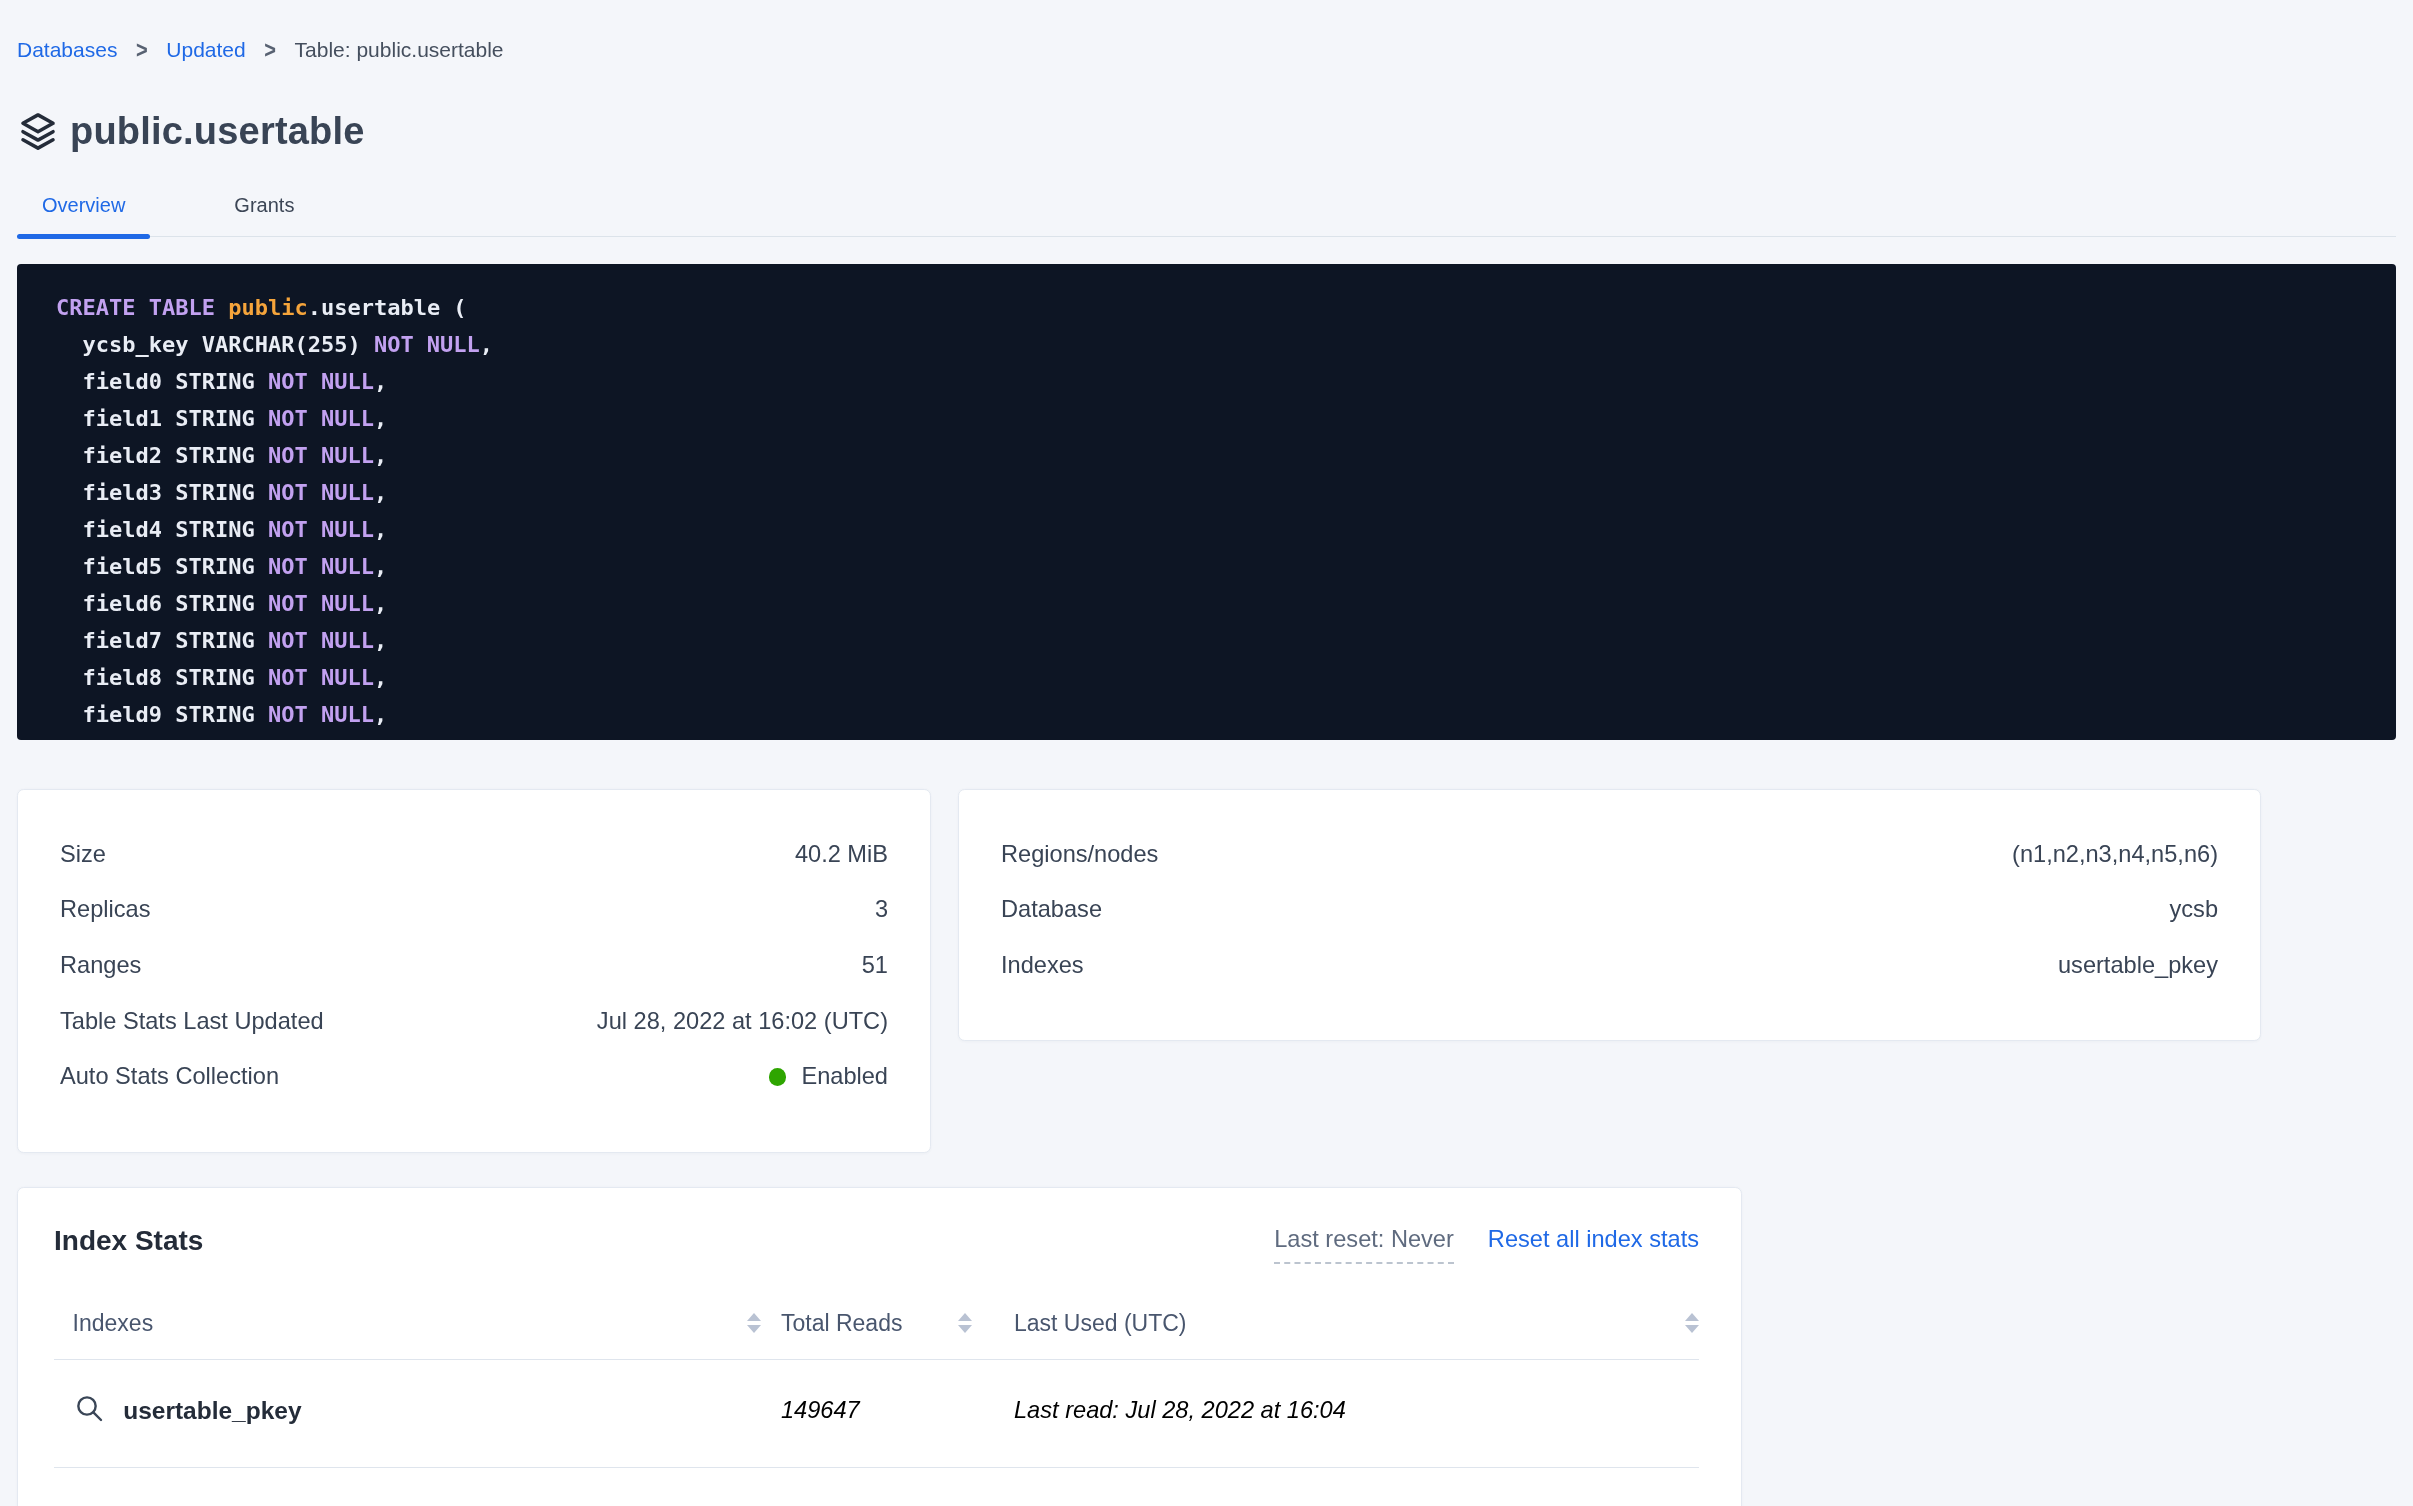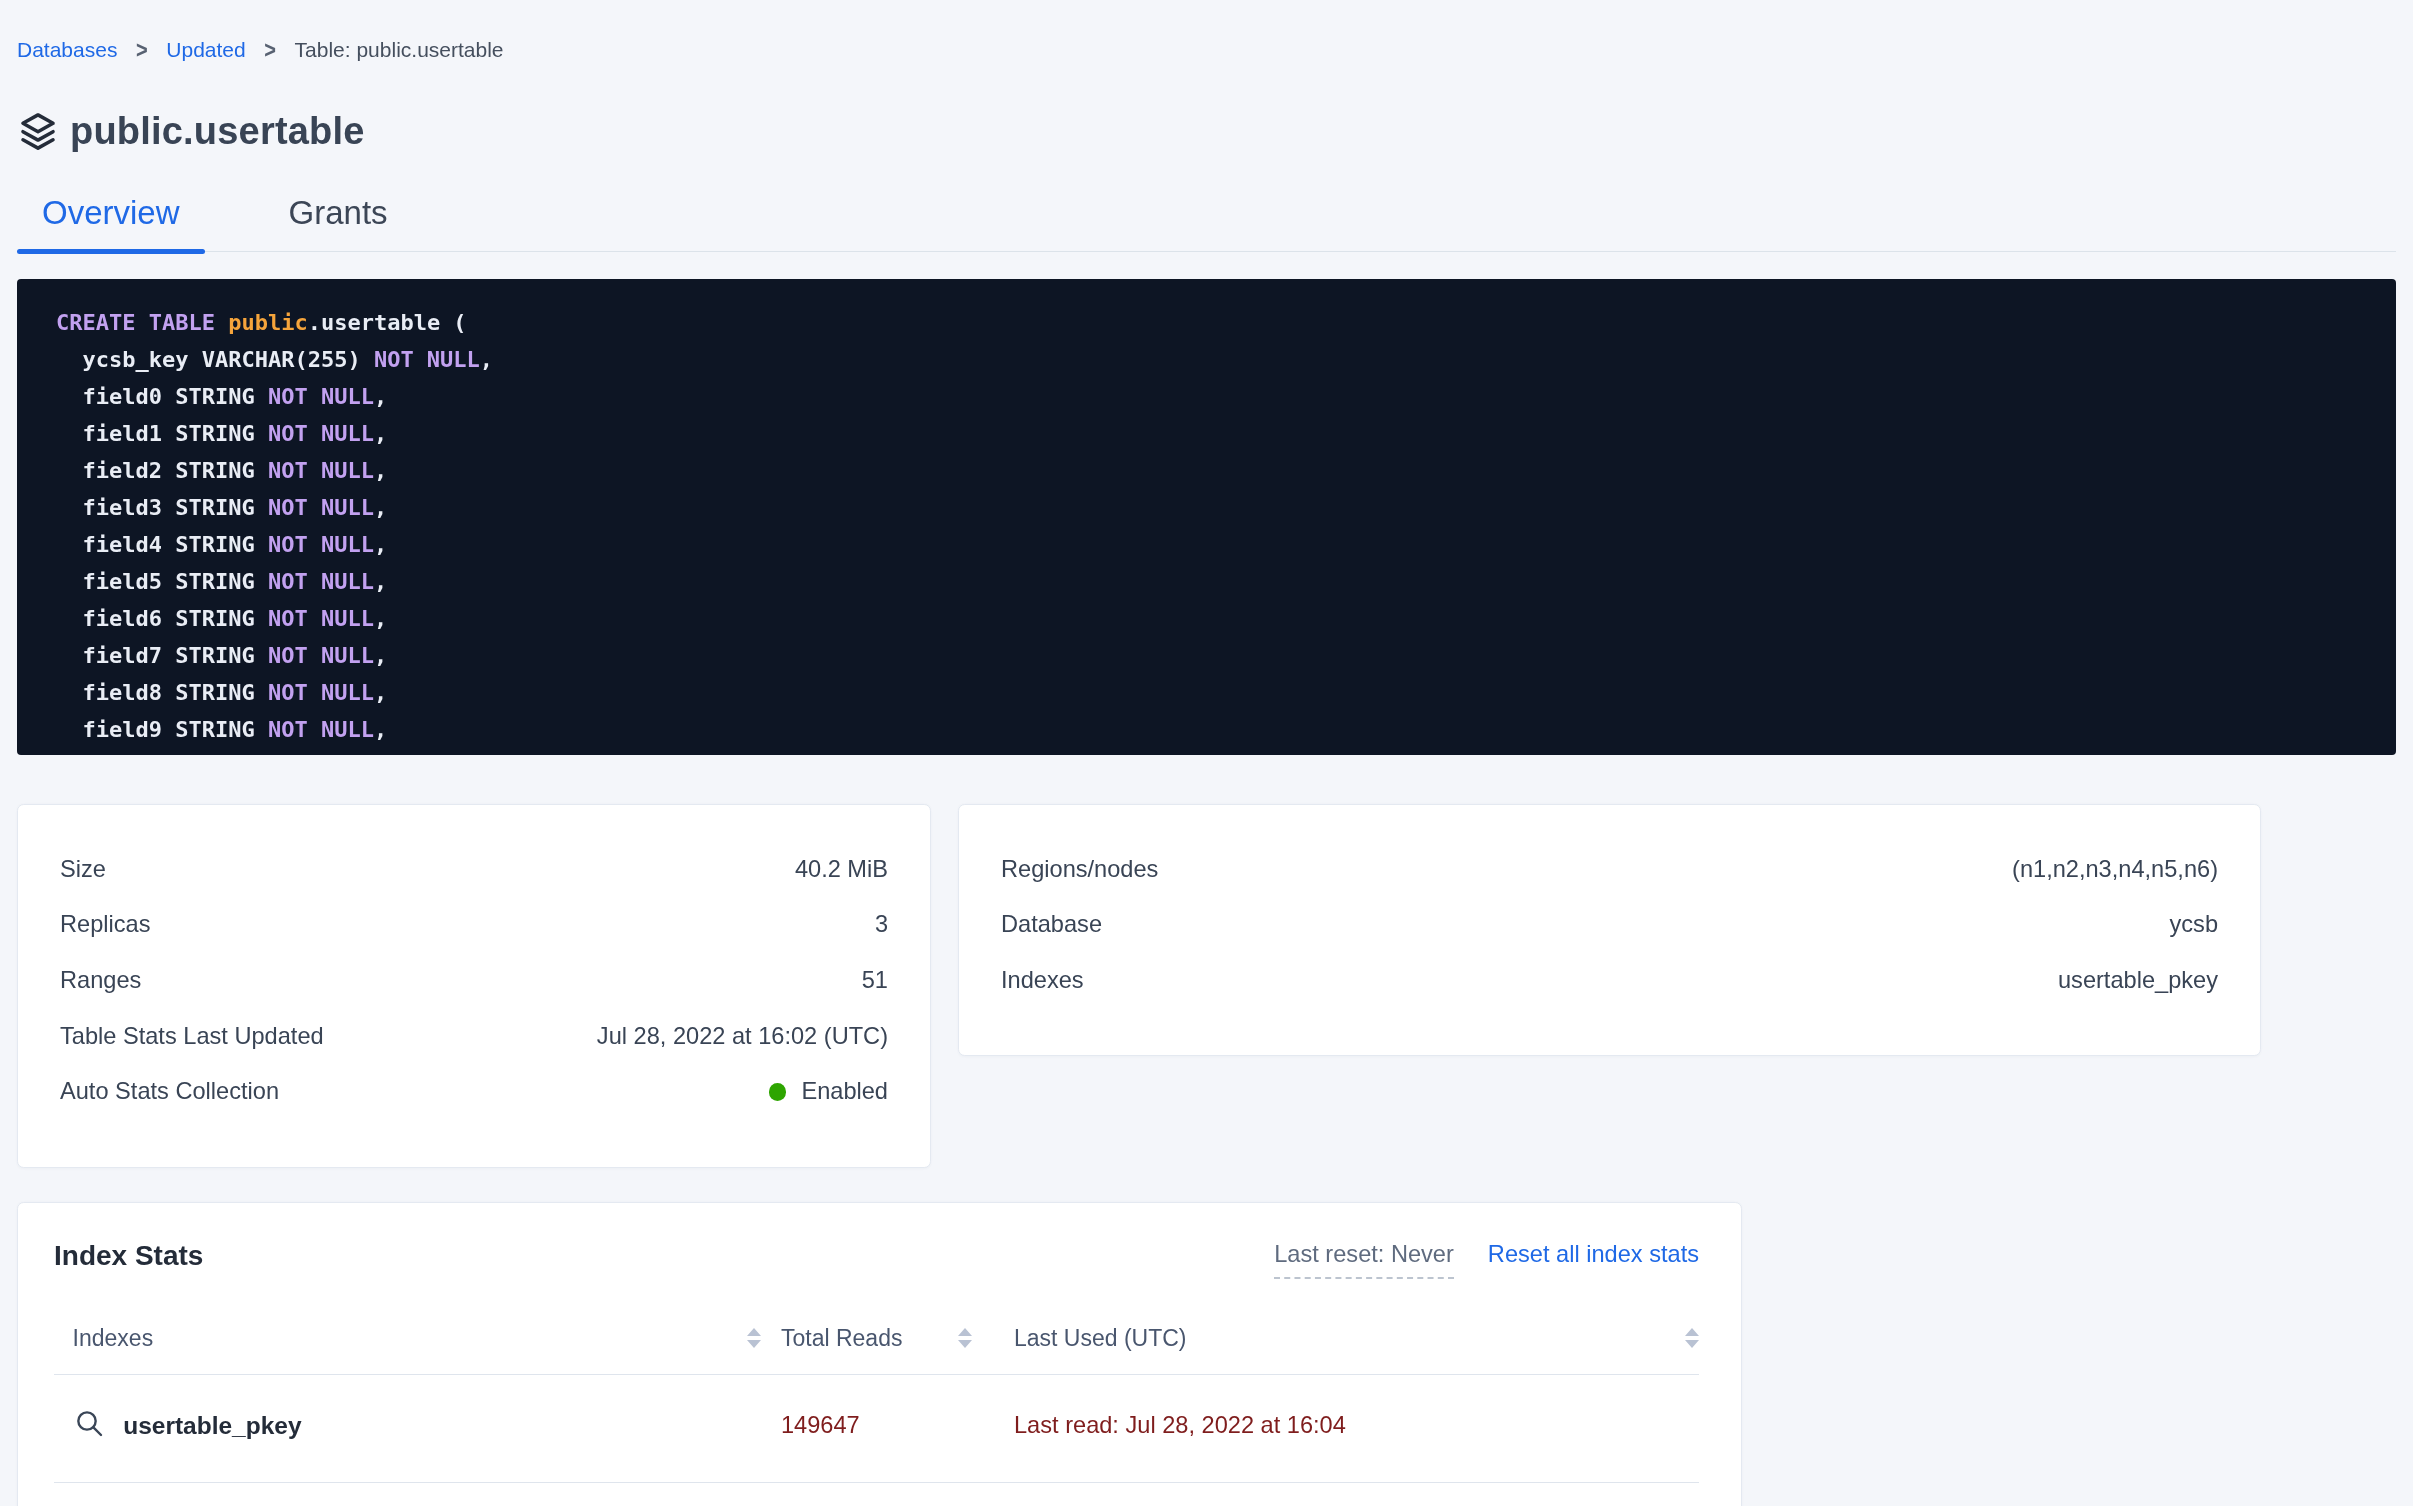--- a/index.html
+++ b/index.html
@@ -18,21 +18,21 @@
   .crumb-sep { color:#586272; font-size:20px; font-weight:700; transform:scaleY(1.15); }
   .crumb-current { color:#454f5e; }
 
   
   .title-row { display:flex; align-items:center; gap:11px; margin-top:37px; height:56px; }
   .title-icon svg { display:block; }
   .page-title { font-size:38px; font-weight:600; color:#394455; letter-spacing:0.2px; }
 
   
   .tabs { margin-top:35px; border-bottom:1.7px solid #dce3ea; display:flex; }
-  .tab { position:relative; font-size:33px; padding:0 25px 18.6px 25px; color:#3c4656; cursor:pointer; }
+  .tab { position:relative; font-size:20px; padding:0 25px 18.6px 25px; color:#3c4656; cursor:pointer; }
   .tab + .tab { margin-left:59px; }
   .tab--active { color:#1f69e6; }
   .tab--active::after {
     content:""; position:absolute; left:0; right:0; bottom:-3.4px;
     height:5px; background:#1f69e6; border-radius:2.5px;
   }
 
   
   .code-box {
     margin-top:27px; height:476px; overflow:hidden;
@@ -80,21 +80,21 @@
   .col2 { width:211px; padding-left:20px; display:flex; align-items:center; justify-content:space-between; }
   .col3 { flex:1; padding-left:42px; display:flex; align-items:center; justify-content:space-between; }
   .th-label { white-space:nowrap; }
 
   .sort { display:flex; flex-direction:column; gap:4.2px; align-items:center; cursor:pointer; }
   .tri-up { width:0; height:0; border-left:7.6px solid transparent; border-right:7.6px solid transparent; border-bottom:8.4px solid #b9c2d3; }
   .tri-down { width:0; height:0; border-left:7.6px solid transparent; border-right:7.6px solid transparent; border-top:8.4px solid #b9c2d3; }
 
   .idx-name-wrap { display:flex; align-items:center; gap:18.6px; }
   .idx-name { font-weight:700; color:#242c39; font-size:24.5px; cursor:pointer; }
-  .cell-text { color:#7f1d1d; }
+  .cell-text { color:#000000;font-style:italic; }
 </style>
 </head>
 <body>
 
 <div class="page">
 
   <div class="breadcrumb">
     <a class="crumb-link">Databases</a>
     <span class="crumb-sep">&gt;</span>
     <a class="crumb-link">Updated</a>

